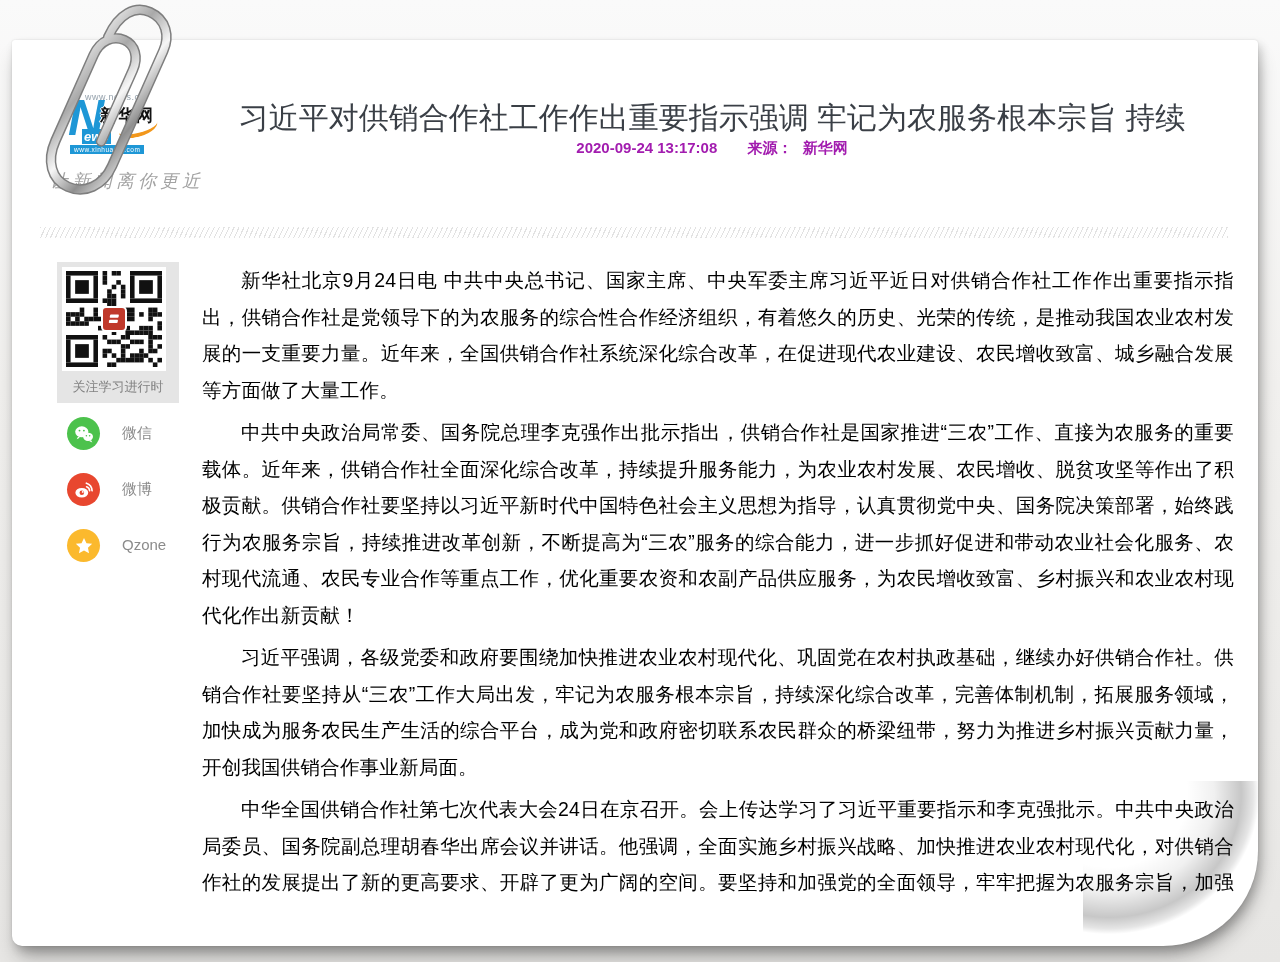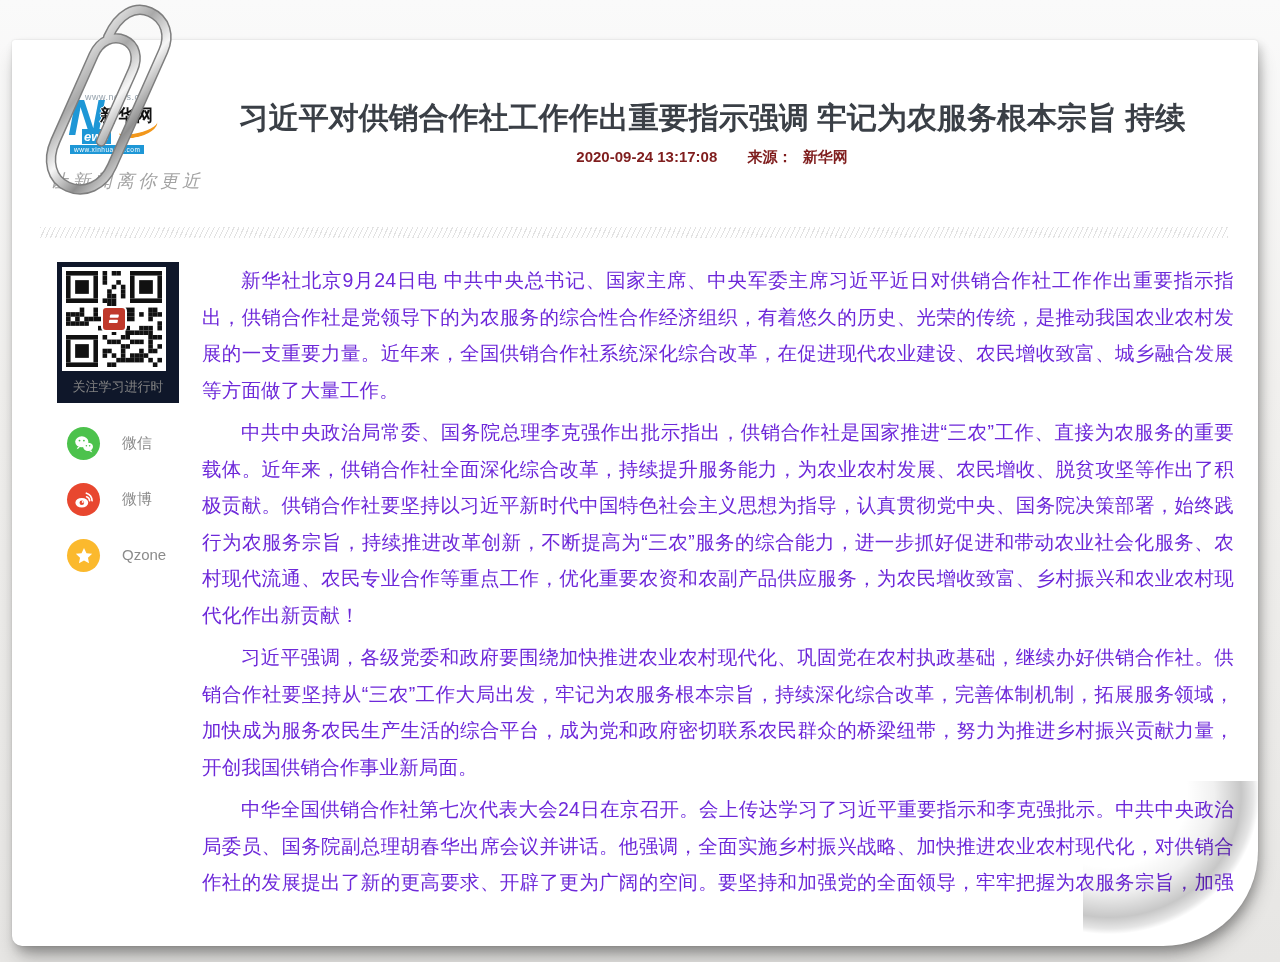--- a/index.html
+++ b/index.html
@@ -23,41 +23,41 @@
   .ews{position:absolute;left:26px;top:26px;background:#1E97D6;color:#fff;font-size:13px;font-weight:bold;font-style:italic;padding:0 2px;line-height:15px;}
   .xhw{position:absolute;left:44px;top:1px;font-size:17px;font-weight:bold;color:#121212;letter-spacing:1px;
        text-shadow:-1px 0 #fff,1px 0 #fff,0 -1px #fff,0 1px #fff;}
   .swoosh{position:absolute;left:62px;top:14px;width:40px;height:16px;border:none;
        border-bottom:4px solid #F2971B;border-radius:0 0 90% 55%;transform:rotate(-10deg);}
   .logo-url-bottom{position:absolute;left:14px;top:42px;background:#1E97D6;color:#fff;font-size:6.5px;letter-spacing:.5px;padding:1px 4px;}
   .slogan{margin-top:14px;margin-left:-6px;font-family:"DejaVu Serif",serif;font-style:italic;
        font-size:18px;color:#a3a3a3;letter-spacing:4px;white-space:nowrap;}
   
   .header{position:absolute;left:170px;top:56px;width:1060px;text-align:center;}
-  .title{margin:0;font-size:30px;line-height:43px;font-weight:bold;color:#3a3f46;}
-  .meta{margin-top:9px;font-size:15px;font-weight:bold;color:#7f1d1d;}
+  .title{margin:0;font-size:30px;line-height:43px;font-weight:normal;color:#3a3f46;}
+  .meta{font-size:15px;font-weight:bold;color:#a21caf;}
   .meta .dt{margin-right:26px;}
   .meta .src-label{margin-right:6px;}
   .divider{position:absolute;left:28px;top:187px;width:1188px;height:11px;
        background:repeating-linear-gradient(115deg,#e2e2e2 0 1px,transparent 1px 4.5px);}
   
   .sidebar{position:absolute;left:45px;top:222px;width:122px;}
-  .qr-card{background:#0f172a;padding:5px 5px 0 5px;width:112px;}
+  .qr-card{background:#e5e5e5;padding:5px 5px 0 5px;width:112px;}
   .qr-box{background:#fff;width:104px;height:104px;padding:4px;box-sizing:border-box;position:relative;}
   .qr-badge{position:absolute;left:39px;top:39px;width:26px;height:26px;background:#C0392B;border:2px solid #fff;
        border-radius:5px;box-sizing:border-box;display:flex;align-items:center;justify-content:center;}
   .qr-caption{height:32px;line-height:32px;text-align:center;font-size:13px;color:#828282;}
-  .share-list{margin-top:24px;}
+  .share-list{margin-top:14px;}
   .share-item{position:relative;height:33px;margin-bottom:23px;cursor:pointer;}
   .share-circle{position:absolute;left:10px;top:0;width:33px;height:33px;border-radius:50%;
        display:flex;align-items:center;justify-content:center;}
   .share-label{position:absolute;left:65px;top:7px;font-size:15px;color:#8b8b8b;}
   
   .article{position:absolute;left:190px;top:222px;width:1032px;height:631px;overflow:hidden;}
-  .article p{margin:0 0 6px 0;font-size:19.5px;line-height:36.5px;color:#6d28d9;
+  .article p{margin:0 0 6px 0;font-size:19.5px;line-height:36.5px;color:#000000;
        text-indent:2em;text-align:justify;letter-spacing:.2px;}
 </style>
 </head>
 <body>
 
 <div class="stage">
 
   <div class="paper">
 
     <div class="logo-block">

